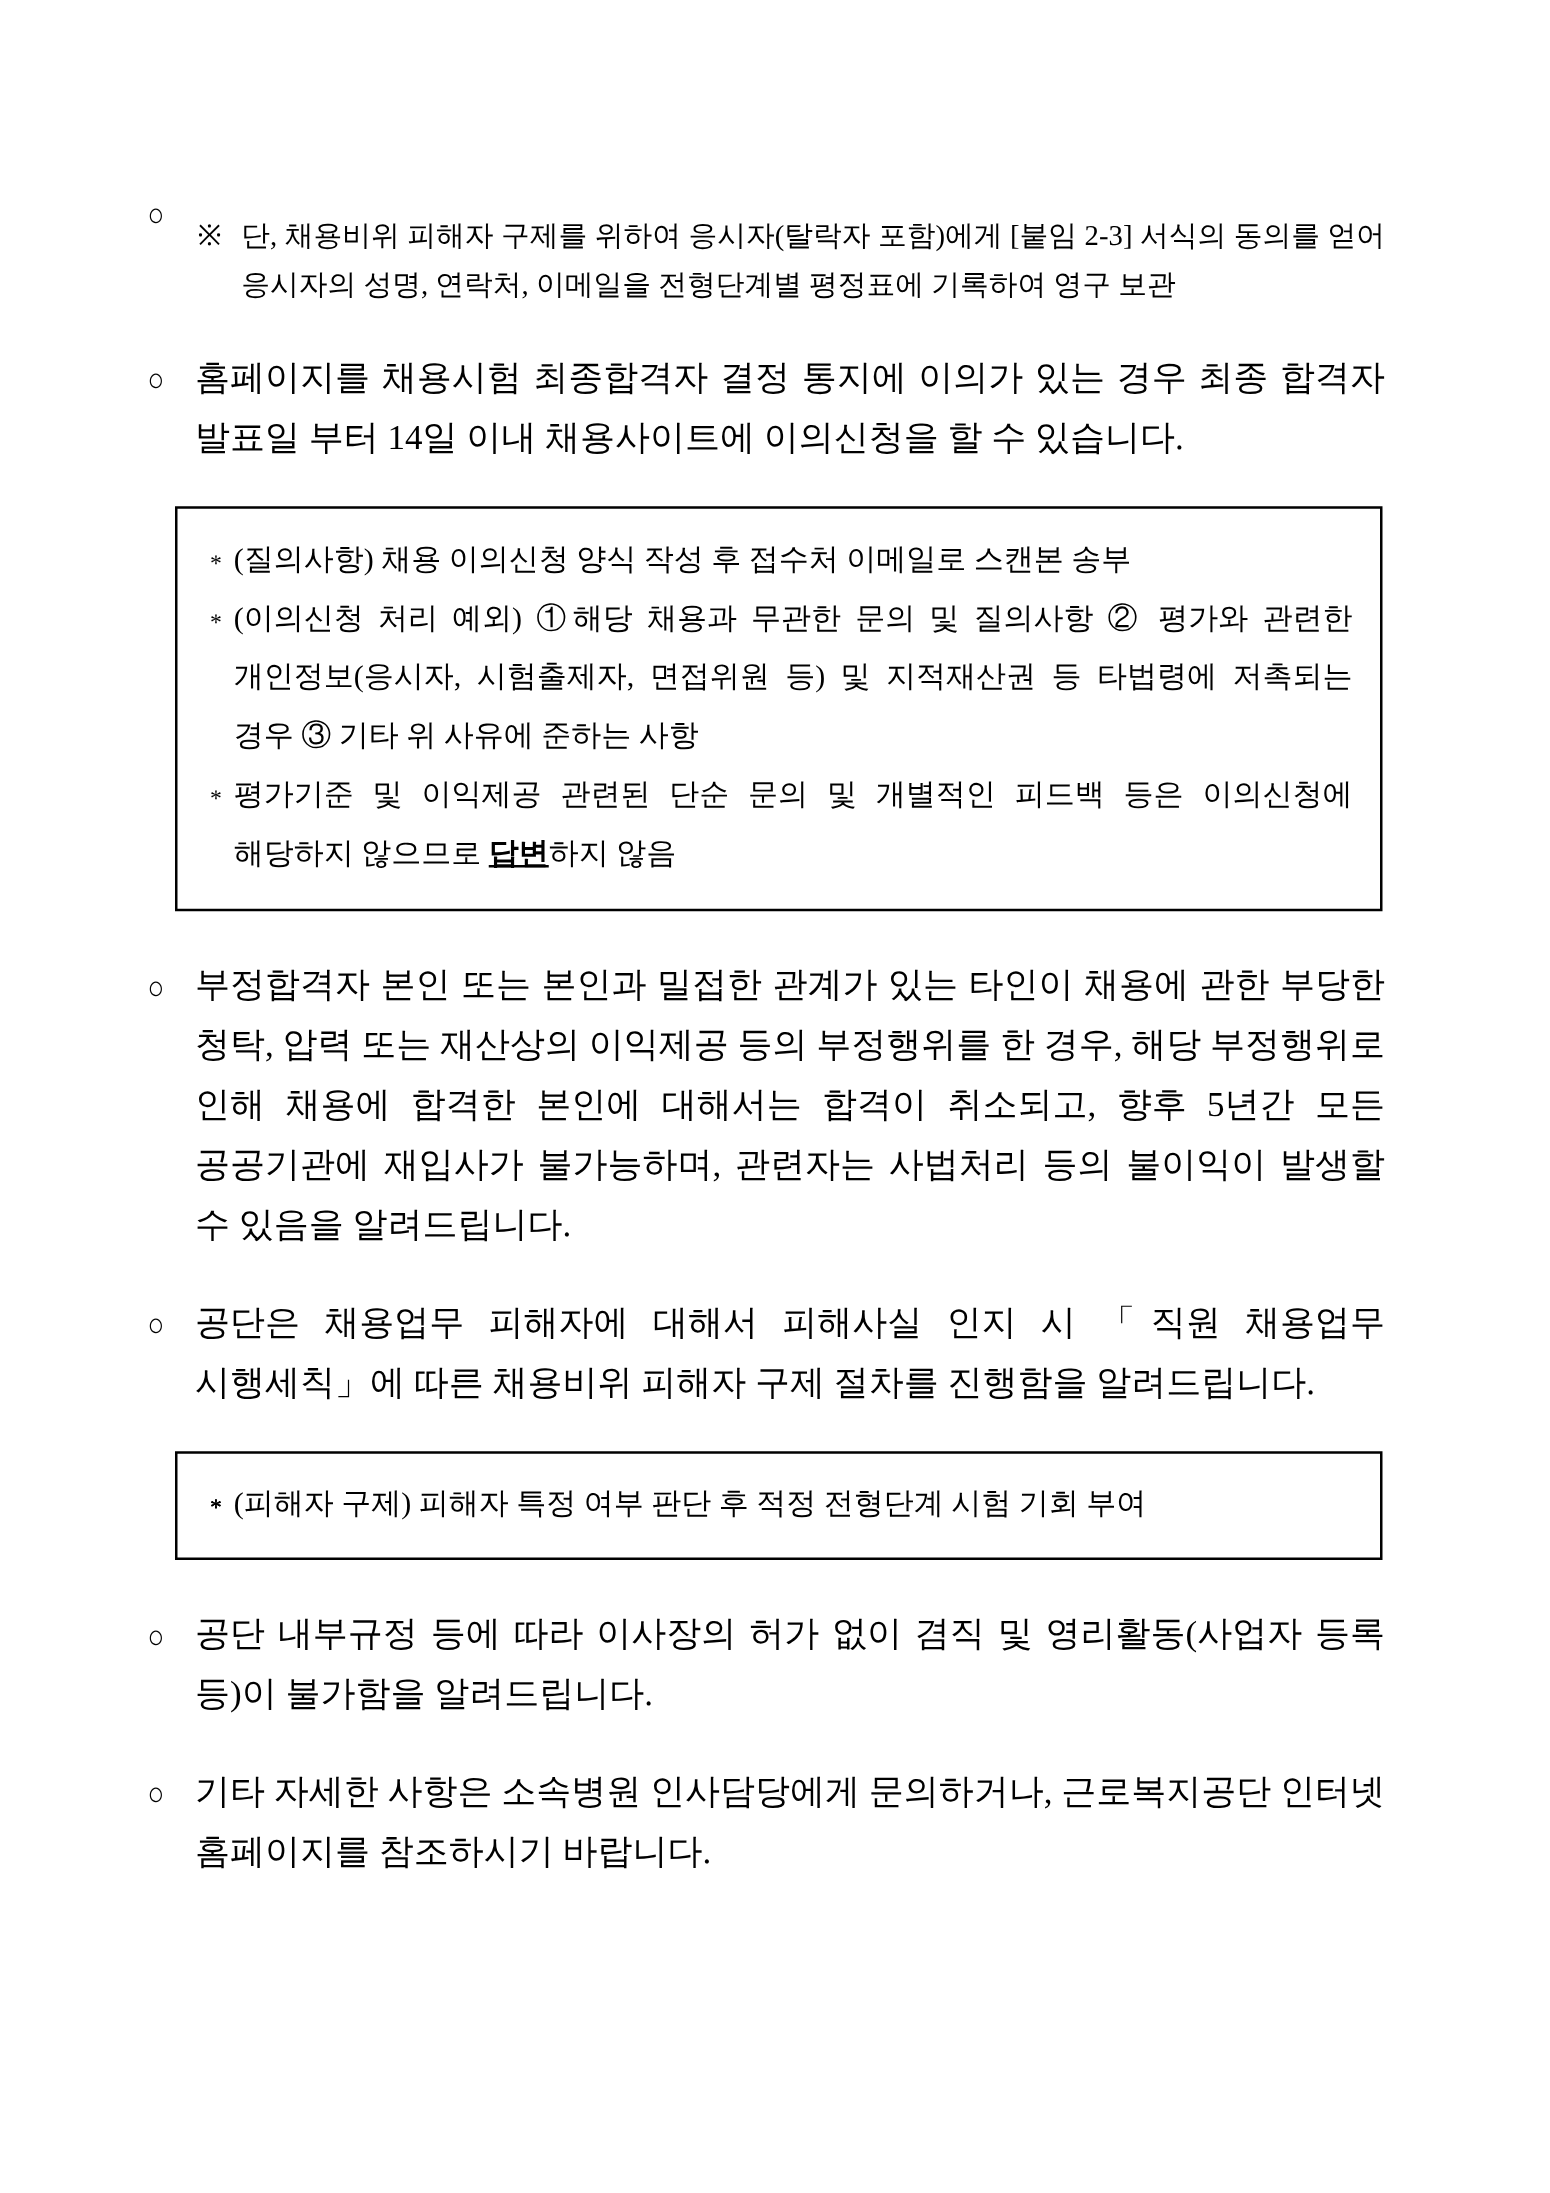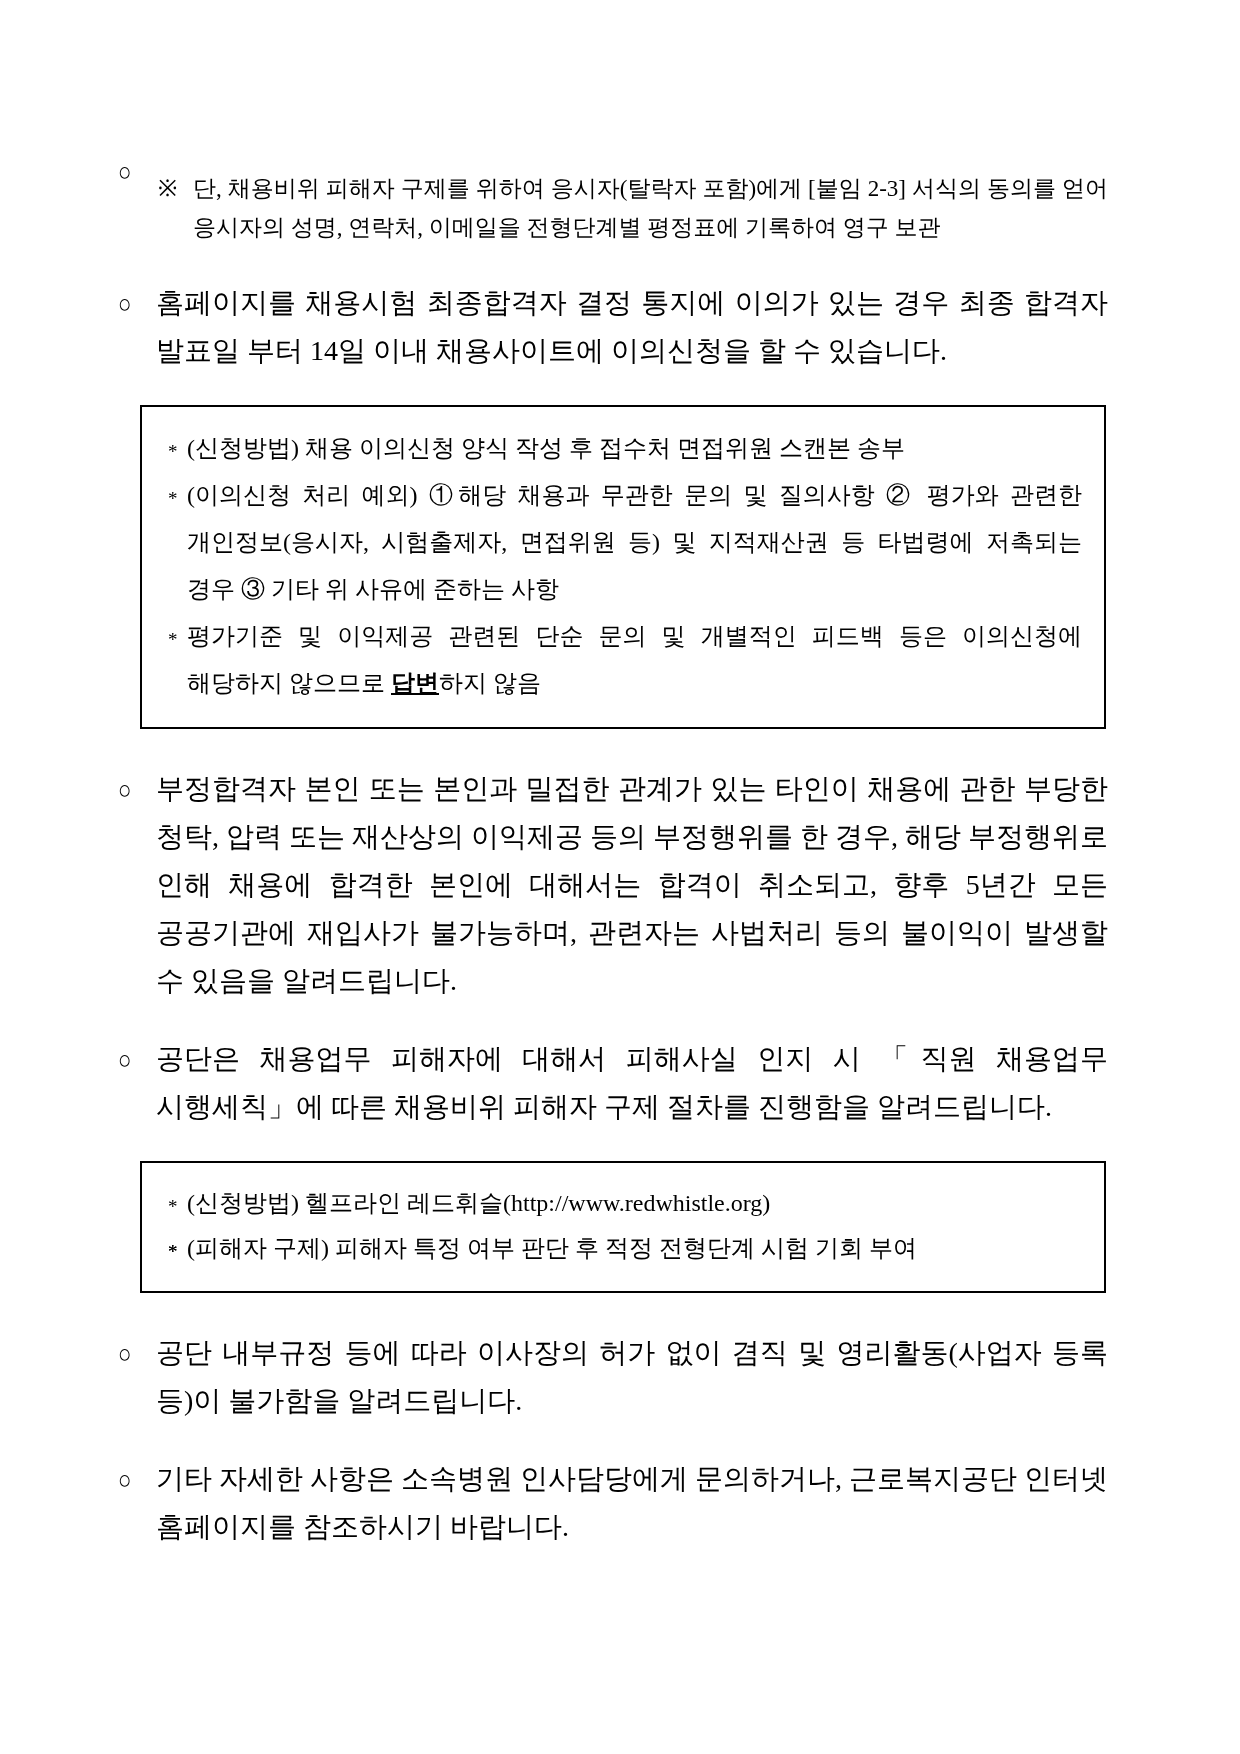--- a/index.html
+++ b/index.html
@@ -101,21 +101,21 @@
   </div>
 
   <div class="para">
     <span class="bullet">○</span>
     <span>홈페이지를 채용시험 최종합격자 결정 통지에 이의가 있는 경우 최종 합격자 발표일 부터 14일 이내 채용사이트에 이의신청을 할 수 있습니다.</span>
   </div>
 
   <div class="box box1">
     <div class="box-item">
       <span class="star">*</span>
-      <span>(신청방법) 채용 이의신청 양식 작성 후 접수처 면접위원 스캔본 송부</span>
+      <span>(질의사항) 채용 이의신청 양식 작성 후 접수처 이메일로 스캔본 송부</span>
     </div>
     <div class="box-item">
       <span class="star">*</span>
       <span>(이의신청 처리 예외) ①해당 채용과 무관한 문의 및 질의사항 ② 평가와 관련한 개인정보(응시자, 시험출제자, 면접위원 등) 및 지적재산권 등 타법령에 저촉되는 경우 ③ 기타 위 사유에 준하는 사항</span>
     </div>
     <div class="box-item">
       <span class="star">*</span>
       <span>평가기준 및 이익제공 관련된 단순 문의 및 개별적인 피드백 등은 이의신청에 해당하지 않으므로 </span><b>답변</b><span>하지 않음</span>
     </div>
   </div>
@@ -126,21 +126,20 @@
   </div>
 
   <div class="para">
     <span class="bullet">○</span>
     <span>공단은 채용업무 피해자에 대해서 피해사실 인지 시 「직원 채용업무 시행세칙」에 따른 채용비위 피해자 구제 절차를 진행함을 알려드립니다.</span>
   </div>
 
   <div class="box box2">
     <div class="box-item">
       <span class="star">*</span>
-      <span>(신청방법) 헬프라인 레드휘슬(http://www.redwhistle.org)</span>
     </div>
     <div class="box-item">
       <span class="star">*</span>
     </div>
     <div class="box-item">
       <span class="star">*</span>
       <span>(피해자 구제) 피해자 특정 여부 판단 후 적정 전형단계 시험 기회 부여</span>
     </div>
   </div>
 

